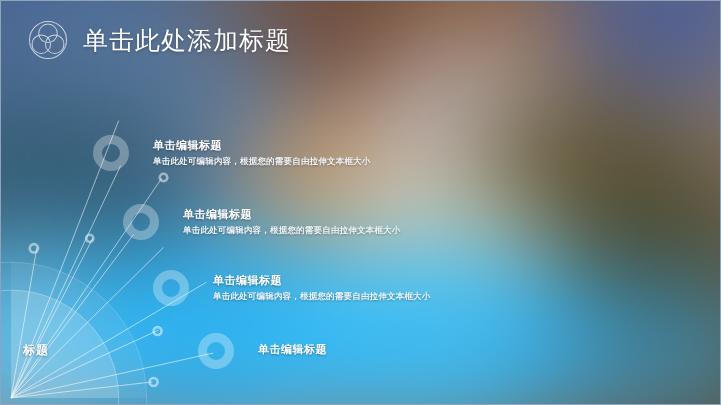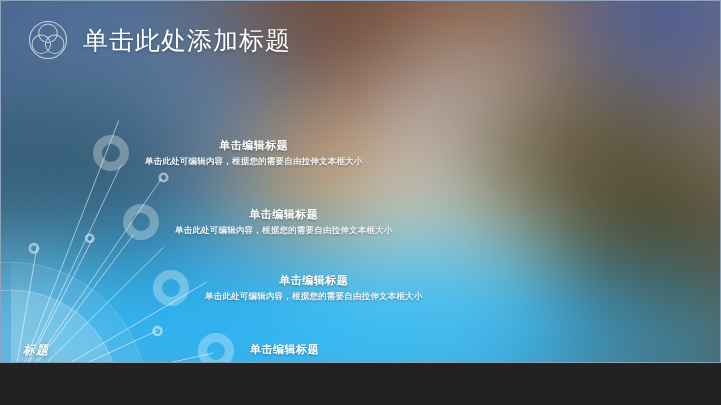--- a/index.html
+++ b/index.html
@@ -1,21 +1,21 @@
 <!DOCTYPE html>
 <html><head>
 <meta charset="utf-8">
 <title>Slide</title>
 <style>
   html,body{margin:0;padding:0;background:#222;}
   *{box-sizing:border-box;}
 
   #slide{
     position:relative;
-    width:721px;height:363px;
+    width:721px;height:405px;
     overflow:hidden;
     font-family:"Liberation Sans","DejaVu Sans",sans-serif;
     background:#3b82f6;
     border:1px solid #8fa4bb;
   }
 
   
   .bg{position:absolute;inset:-60px;pointer-events:none;}
   .bg-base{
     background:
@@ -61,21 +61,21 @@
     white-space:nowrap;
   }
 
   
   .item{position:absolute;display:flex;align-items:center;}
   .item .ring{
     width:36px;height:36px;border-radius:50%;flex:0 0 auto;
     border:9px solid rgba(255,255,255,.30);
     background:transparent;
   }
-  .item .txt{margin-left:16px;text-align:center;}
+  .item .txt{margin-left:24px;}
   .item .h{
     color:#ffffff;font-size:11px;font-weight:bold;letter-spacing:.5px;
     text-shadow:0 1px 2px rgba(0,0,0,.35);
     white-space:nowrap;line-height:1.4;
   }
   .item .p{
     color:#f0f4f8;font-size:8.5px;font-weight:bold;letter-spacing:.2px;
     text-shadow:0 1px 2px rgba(0,0,0,.3);
     white-space:nowrap;line-height:1.5;margin-top:2px;
   }
@@ -83,21 +83,20 @@
   .item1{left:92px;top:134px;}
   .item2{left:122px;top:203px;}
   .item3{left:152px;top:269px;}
   .item4{left:197px;top:332px;}
 
   
   .corner-label{
     position:absolute;left:22px;top:341px;
     color:#ffffff;font-size:12px;font-weight:bold;letter-spacing:1px;
     text-shadow:0 1px 3px rgba(0,0,0,.35);
-    font-style:italic;
   }
 </style>
 </head>
 <body>
 
 <div id="slide">
 
   <div class="bg bg-base"></div>
   <div class="bg bg-blobs">
     <div class="blob b9"></div>

